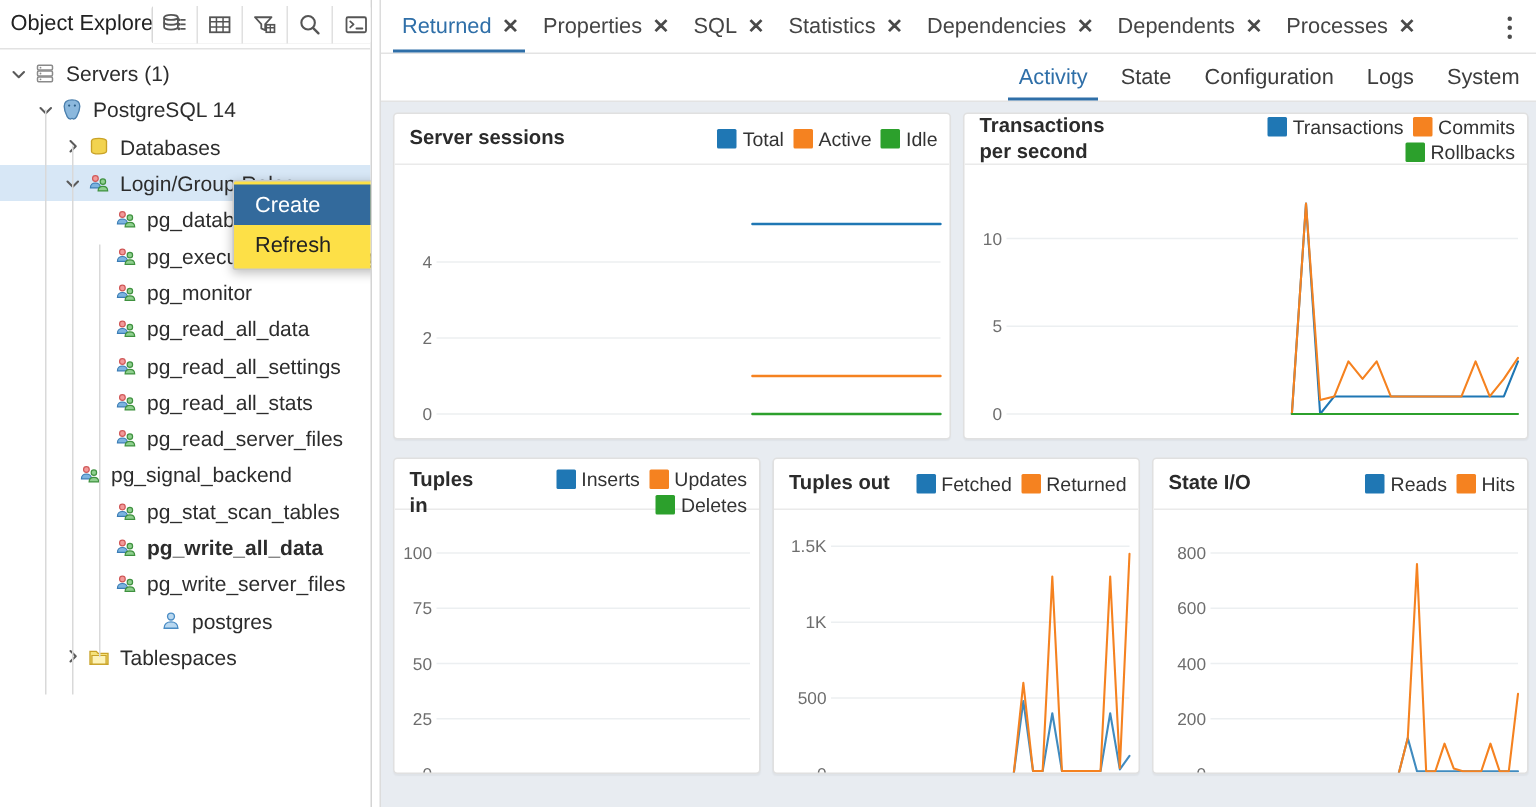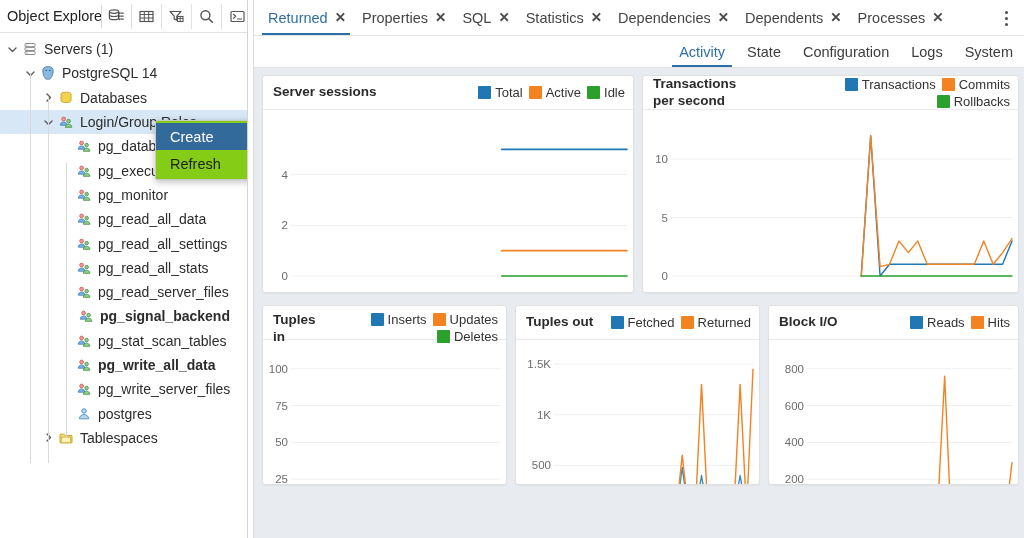--- a/index.html
+++ b/index.html
@@ -53,21 +53,21 @@
   }
   .ico { width:20px; flex:0 0 20px; display:flex; align-items:center; justify-content:center; }
   .lbl { padding-left:4px; font-size:14px; color:#2c2c2c; }
   .guide {
     position:absolute; width:1px; background:#d9d9d9;
   }
 
   
   #ctx-menu {
     position:absolute; left:155px; top:120px; width:160px;
-    background:#84cc16; border:1px solid #c9c9c9; border-radius:2px;
+    background:#fde047; border:1px solid #c9c9c9; border-radius:2px;
     box-shadow:0 2px 7px rgba(0,0,0,.26);
     z-index:60; padding:2px 0;
   }
   .ctx-item {
     height:27px; display:flex; align-items:center; padding:0 10px 0 14px;
     font-size:14.5px; color:#222;
   }
   .ctx-item.hl { background:#336a9c; color:#fff; }
 
   
@@ -328,21 +328,21 @@
           <span class="ico">
             <svg width="16" height="16" viewBox="0 0 16 16">
               <circle cx="5.6" cy="5" r="1.9" fill="#f29a9a" stroke="#d05858" stroke-width="0.8"></circle>
               <path d="M2.3 11.2c0-2 1.5-3.2 3.3-3.2s3.3 1.2 3.3 3.2z" fill="#7cb4e0" stroke="#3a7cb5" stroke-width="0.8"></path>
               <circle cx="10.6" cy="7.1" r="1.8" fill="#8fd08f" stroke="#3f913f" stroke-width="0.8"></circle>
               <path d="M7.4 13.3c0-1.9 1.4-3.1 3.2-3.1s3.2 1.2 3.2 3.1z" fill="#8fd08f" stroke="#3f913f" stroke-width="0.8"></path>
             </svg>
           </span>
           <span class="lbl">pg_read_server_files</span>
         </div>
-        <div class="row" style="padding-left: 60px; font-weight: bold;">
+        <div class="row" style="padding-left: 34px;">
           <span class="chev"></span>
           <span class="ico">
             <svg width="16" height="16" viewBox="0 0 16 16">
               <circle cx="5.6" cy="5" r="1.9" fill="#f29a9a" stroke="#d05858" stroke-width="0.8"></circle>
               <path d="M2.3 11.2c0-2 1.5-3.2 3.3-3.2s3.3 1.2 3.3 3.2z" fill="#7cb4e0" stroke="#3a7cb5" stroke-width="0.8"></path>
               <circle cx="10.6" cy="7.1" r="1.8" fill="#8fd08f" stroke="#3f913f" stroke-width="0.8"></circle>
               <path d="M7.4 13.3c0-1.9 1.4-3.1 3.2-3.1s3.2 1.2 3.2 3.1z" fill="#8fd08f" stroke="#3f913f" stroke-width="0.8"></path>
             </svg>
           </span>
           <span class="lbl">pg_signal_backend</span>
@@ -376,21 +376,21 @@
           <span class="ico">
             <svg width="16" height="16" viewBox="0 0 16 16">
               <circle cx="5.6" cy="5" r="1.9" fill="#f29a9a" stroke="#d05858" stroke-width="0.8"></circle>
               <path d="M2.3 11.2c0-2 1.5-3.2 3.3-3.2s3.3 1.2 3.3 3.2z" fill="#7cb4e0" stroke="#3a7cb5" stroke-width="0.8"></path>
               <circle cx="10.6" cy="7.1" r="1.8" fill="#8fd08f" stroke="#3f913f" stroke-width="0.8"></circle>
               <path d="M7.4 13.3c0-1.9 1.4-3.1 3.2-3.1s3.2 1.2 3.2 3.1z" fill="#8fd08f" stroke="#3f913f" stroke-width="0.8"></path>
             </svg>
           </span>
           <span class="lbl">pg_write_server_files</span>
         </div>
-        <div class="row" style="padding-left: 58px;">
+        <div class="row" style="padding-left: 88px;">
           <span class="chev"></span>
           <span class="ico">
             <svg width="16" height="16" viewBox="0 0 16 16">
               <circle cx="8" cy="5" r="2.3" fill="#b9d8f0" stroke="#4a8cc4" stroke-width="0.9"></circle>
               <path d="M3.4 12.8c0-2.6 2-4.2 4.6-4.2s4.6 1.6 4.6 4.2z" fill="#b9d8f0" stroke="#4a8cc4" stroke-width="0.9"></path>
             </svg>
           </span>
           <span class="lbl">postgres</span>
         </div>
         <div class="row" style="padding-left: 40px;">
@@ -532,21 +532,21 @@
                 <line x1="28" y1="49.076923076923066" x2="369" y2="49.076923076923066" stroke="#eceff1" stroke-width="1"></line>
                 <text x="25" y="53.076923076923066" text-anchor="end" class="tick">10</text>
                 <polyline points="218.25,166.00 227.67,25.69 237.09,166.00 246.52,154.31 255.94,154.31 265.36,154.31 274.78,154.31 284.20,154.31 293.63,154.31 303.05,154.31 312.47,154.31 321.89,154.31 331.31,154.31 340.73,154.31 350.16,154.31 359.58,154.31 369.00,130.92" fill="none" stroke="#1f77b4" stroke-width="1.4" stroke-linejoin="round" stroke-linecap="round" opacity="1"></polyline>
                 <polyline points="218.25,166.00 227.67,25.69 237.09,156.65 246.52,154.31 255.94,130.92 265.36,142.62 274.78,130.92 284.20,154.31 293.63,154.31 303.05,154.31 312.47,154.31 321.89,154.31 331.31,154.31 340.73,130.92 350.16,154.31 359.58,142.62 369.00,128.58" fill="none" stroke="#f58220" stroke-width="1.4" stroke-linejoin="round" stroke-linecap="round" opacity="1"></polyline>
                 <polyline points="218.25,166.00 227.67,166.00 237.09,166.00 246.52,166.00 255.94,166.00 265.36,166.00 274.78,166.00 284.20,166.00 293.63,166.00 303.05,166.00 312.47,166.00 321.89,166.00 331.31,166.00 340.73,166.00 350.16,166.00 359.58,166.00 369.00,166.00" fill="none" stroke="#2ca02c" stroke-width="1.4" stroke-linejoin="round" stroke-linecap="round" opacity="1"></polyline>
               </svg>
             </div>
         </div>
       </div>
 
-      <div class="row-panels" style="height:180px;">
+      <div class="row-panels" style="height:211px;">
         <div class="panel" style="flex:0 0 245px;">
           <div class="p-head" style="align-items:flex-start;">
             <div class="p-title" style="max-width:52px;">Tuples in</div>
             <div class="legend" style="max-width:175px;">
                 <div class="leg">
                   <span class="swatch" style="background: rgb(31, 119, 180);"></span>
                   <span class="t">Inserts</span>
                 </div>
                 <div class="leg">
                   <span class="swatch" style="background: rgb(245, 130, 32);"></span>
@@ -600,21 +600,21 @@
                 <text x="35" y="78.75" text-anchor="end" class="tick">1K</text>
                 <line x1="38" y1="24.125" x2="237" y2="24.125" stroke="#eceff1" stroke-width="1"></line>
                 <text x="35" y="28.125" text-anchor="end" class="tick">1.5K</text>
                 <polyline points="159.80,176.00 166.23,127.40 172.67,173.97 179.10,173.97 185.53,135.50 191.97,173.97 198.40,173.97 204.83,173.97 211.27,173.97 217.70,173.97 224.13,135.50 230.57,172.96 237.00,163.85" fill="none" stroke="#1f77b4" stroke-width="1.4" stroke-linejoin="round" stroke-linecap="round" opacity="0.85"></polyline>
                 <polyline points="159.80,176.00 166.23,115.25 172.67,173.97 179.10,173.97 185.53,44.38 191.97,173.97 198.40,173.97 204.83,173.97 211.27,173.97 217.70,173.97 224.13,44.38 230.57,171.95 237.00,29.19" fill="none" stroke="#f58220" stroke-width="1.4" stroke-linejoin="round" stroke-linecap="round" opacity="1"></polyline>
               </svg>
             </div>
         </div>
         <div class="panel" style="flex:1;">
           <div class="p-head">
-            <div class="p-title">Block I/O</div>
+            <div class="p-title">State I/O</div>
             <div class="legend">
                 <div class="leg">
                   <span class="swatch" style="background: rgb(31, 119, 180);"></span>
                   <span class="t">Reads</span>
                 </div>
                 <div class="leg">
                   <span class="swatch" style="background: rgb(245, 130, 32);"></span>
                   <span class="t">Hits</span>
                 </div>
               </div>

